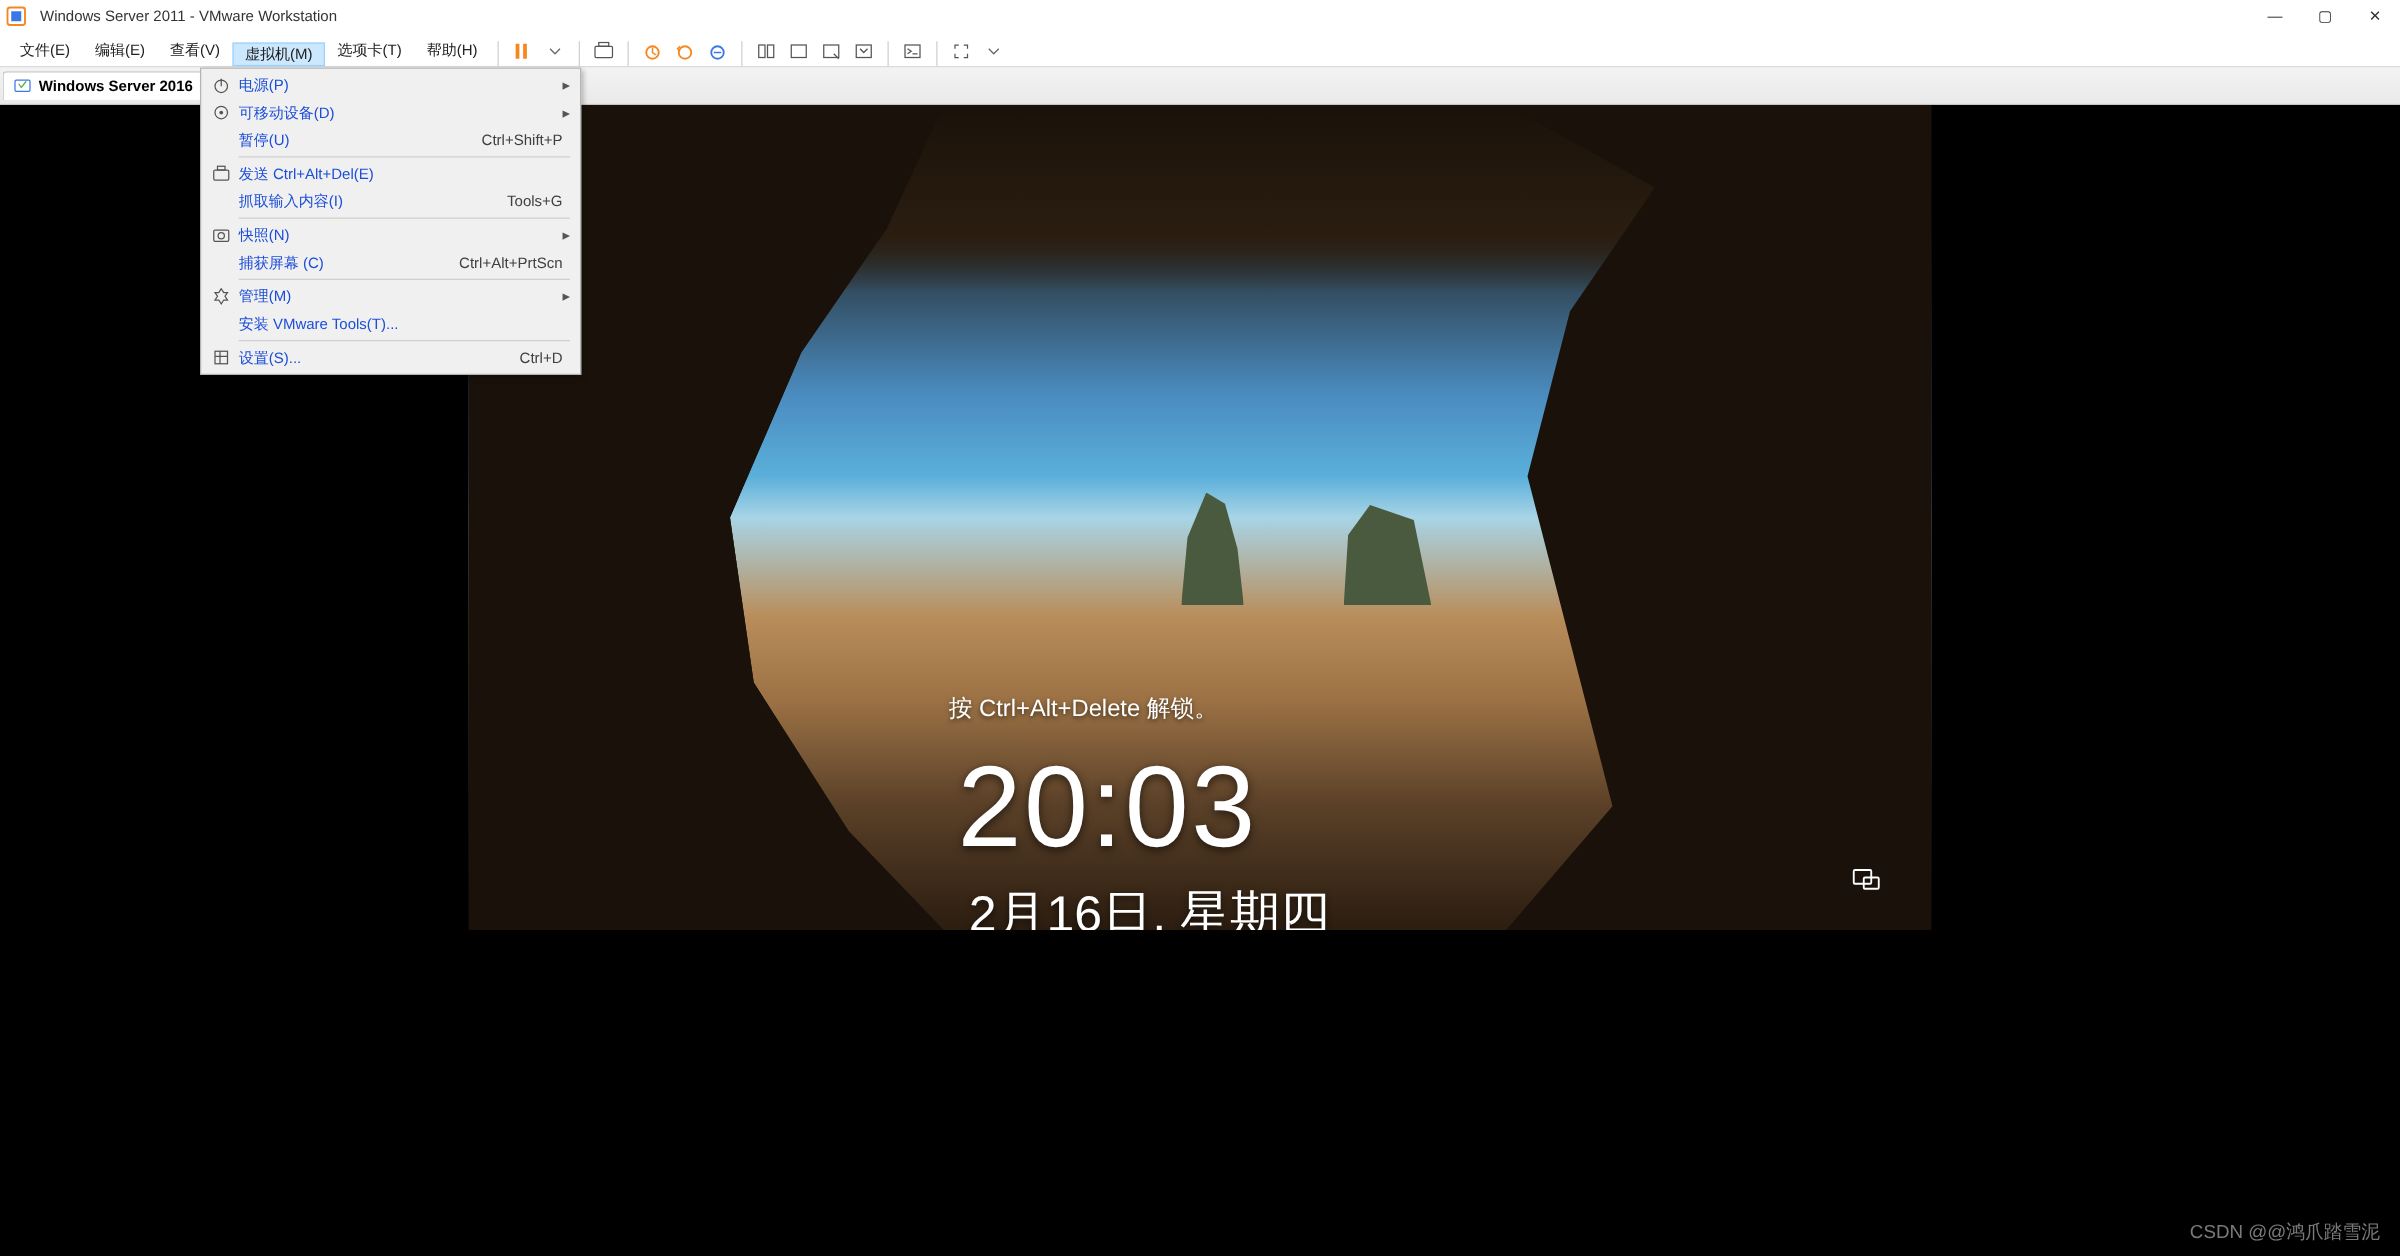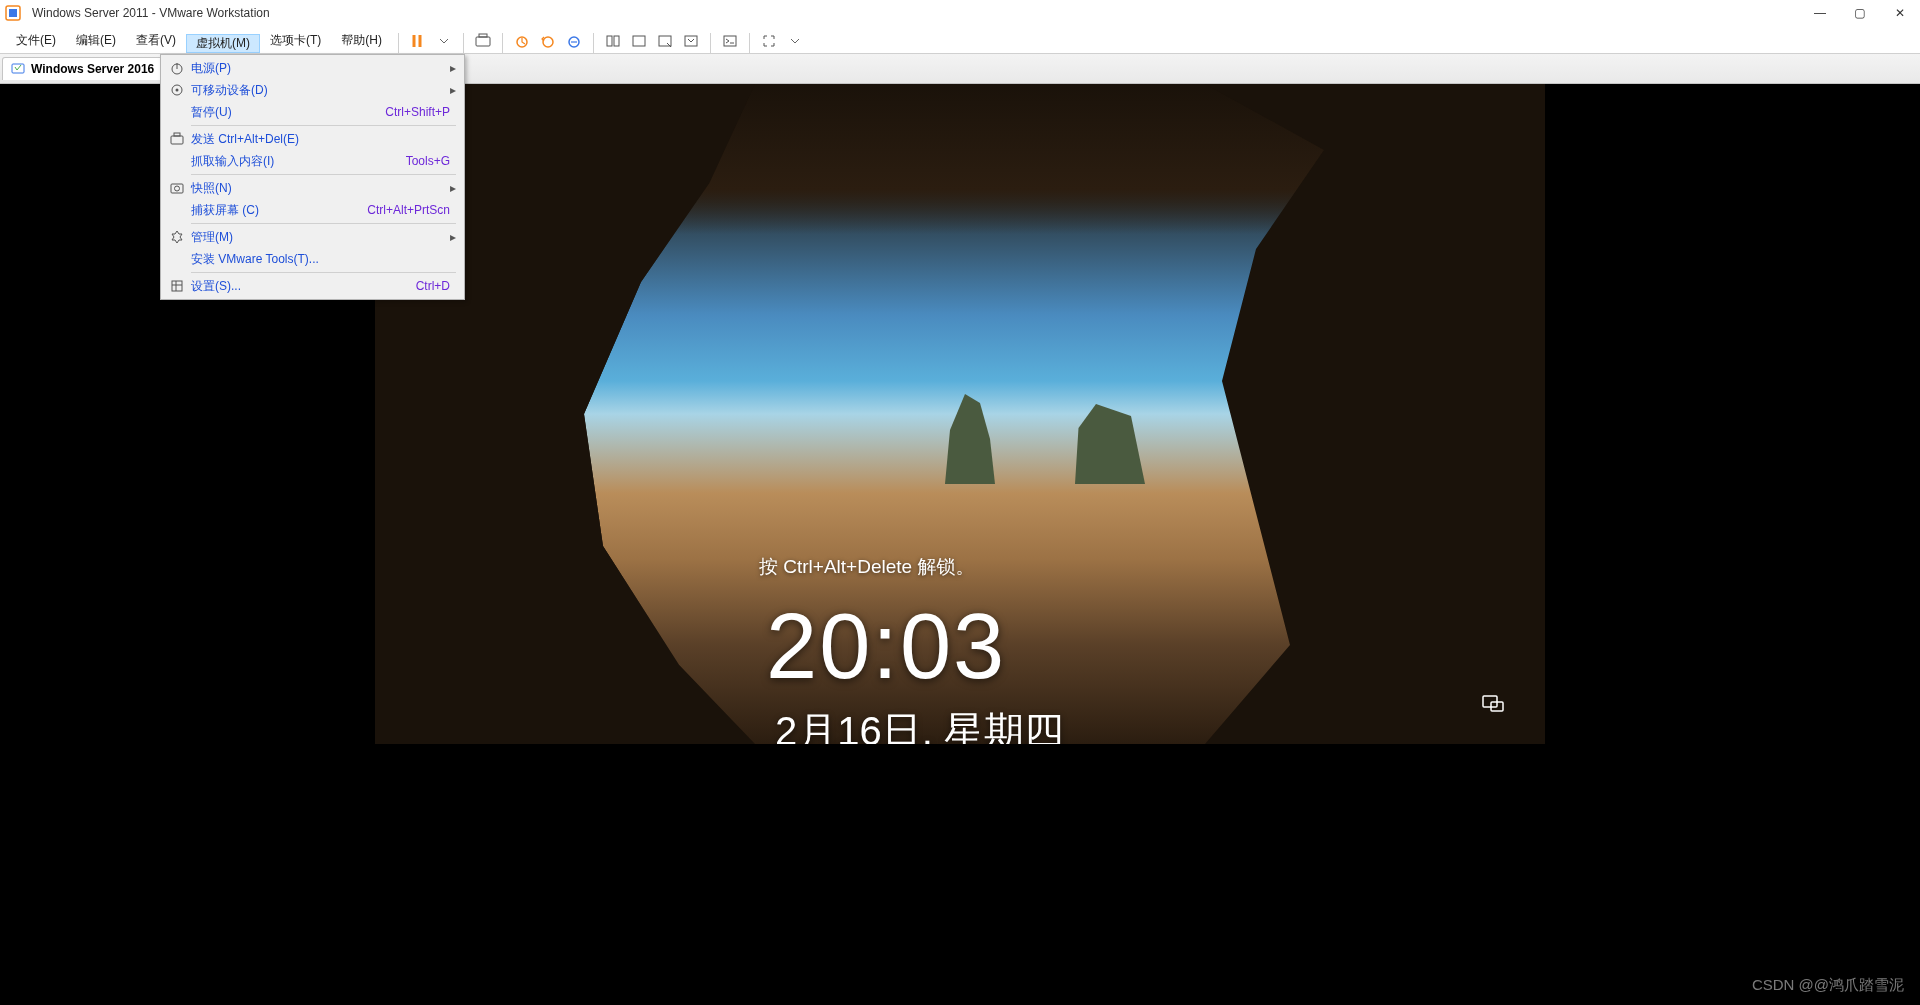--- a/index.html
+++ b/index.html
@@ -27,21 +27,21 @@
   .rock1 { position: absolute; left: 570px; top: 310px; width: 50px; height: 90px; background: #4a5a3f; clip-path: polygon(40% 0, 70% 10%, 90% 50%, 100% 100%, 0 100%, 10% 40%); }
   .rock2 { position: absolute; left: 700px; top: 320px; width: 70px; height: 80px; background: #4a5a3f; clip-path: polygon(30% 0, 80% 15%, 100% 100%, 0 100%, 5% 30%); }
   .lock-text { position: absolute; left: 384px; top: 470px; color: #fff; font-size: 19px; font-weight: 300; text-shadow: 0 1px 4px rgba(0,0,0,.6); }
   .lock-time { position: absolute; left: 380px; top: 510px; color: #fff; font-size: 92px; font-weight: 200; text-shadow: 0 2px 8px rgba(0,0,0,.6); letter-spacing: 2px; margin-left: 11px; }
   .lock-date { position: absolute; left: 400px; top: 620px; color: #fff; font-size: 40px; font-weight: 300; text-shadow: 0 2px 6px rgba(0,0,0,.6); }
   .net-icon { position: absolute; right: 40px; bottom: 30px; color: #fff; }
   .dropdown { position: absolute; left: 160px; top: 54px; width: 305px; background: #f0f0f0; border: 1px solid #b5b5b5; box-shadow: 2px 2px 4px rgba(0,0,0,.25); z-index: 1000; padding: 2px 0; }
   .dd-item { display: flex; align-items: center; height: 22px; padding: 0 8px 0 4px; }
   .dd-icon { width: 24px; display: flex; justify-content: center; color: #555; }
   .dd-label { flex: 1; color: #1d4ed8; padding-left: 2px; }
-  .dd-short { color: #6d28d9; padding-right: 6px; }
+  .dd-short { color: #404040; padding-right: 6px; }
   .dd-arrow { color: #555; width: 12px; text-align: right; }
   .dd-sep { height: 1px; background: #d0d0d0; margin: 2px 8px 2px 30px; }
   .watermark { position: absolute; right: 16px; bottom: 10px; color: rgba(220,220,220,.55); font-size: 15px; }
   svg { display: block; }
 </style>
 </head>
 <body>
 
 <div class="titlebar">
   <span class="app-icon">

